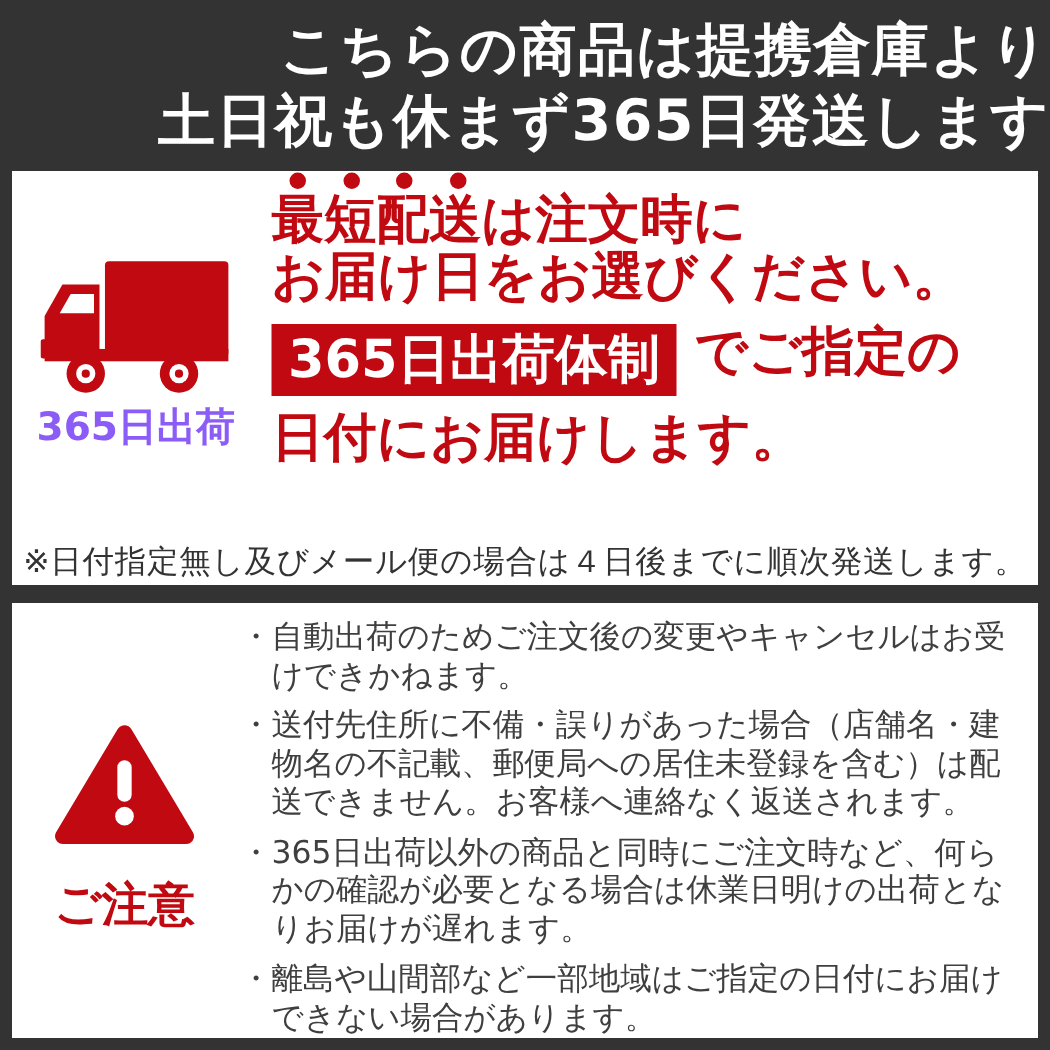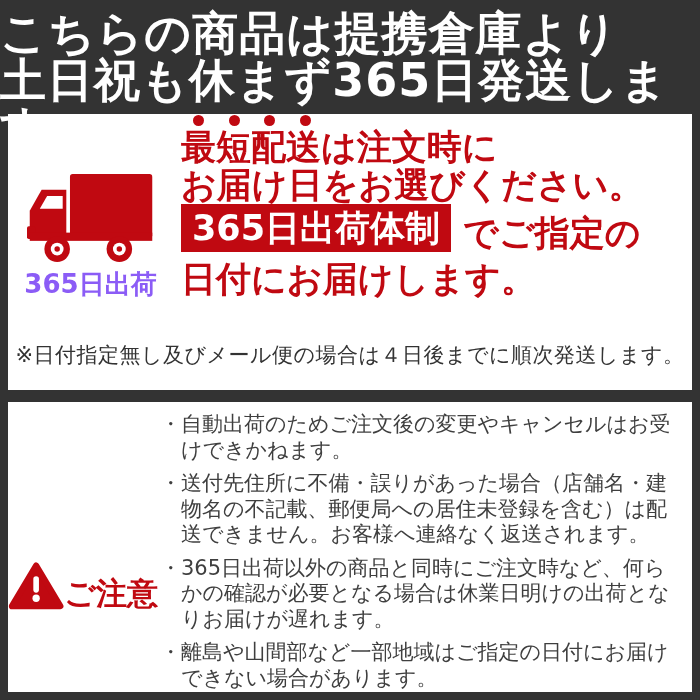--- a/index.html
+++ b/index.html
@@ -6,22 +6,22 @@
   body{
     width:700px;height:700px;overflow:hidden;
     background:#333333;
     font-family:"DejaVu Sans","Liberation Sans",sans-serif;
   }
   .frame{width:700px;height:700px;background:#333333;box-sizing:border-box;}
 
   
   .banner{
     height:114px;box-sizing:border-box;padding-top:10px;
-    color:#ffffff;text-align:left;font-weight:bold;
-    font-size:46px;line-height:47px;letter-spacing:1px;
+    color:#ffffff;text-align:right;font-weight:bold;
+    font-size:38px;line-height:47px;letter-spacing:1px;
   }
 
   
   .panel{background:#ffffff;margin:0 8px;box-sizing:border-box;}
   .panel1{height:276px;position:relative;display:flex;}
   .panel2{margin-top:12px;height:290px;display:flex;}
 
   
   .left-col{
     width:165px;flex:0 0 165px;display:flex;flex-direction:column;
@@ -34,35 +34,35 @@
   
   .right-col{flex:1;padding-top:0;padding-left:8px;box-sizing:border-box;}
   .dots-row{display:flex;height:12px;}
   .dot-cell{width:35.5px;display:flex;justify-content:center;align-items:center;}
   .dot{width:11px;height:11px;border-radius:50%;background:#c00911;}
   .red-line{
     font-size:35px;font-weight:bold;color:#c00911;line-height:38px;white-space:nowrap;
   }
   .rl1{margin-top:2px;}
   .rl2{}
-  .box-row{display:flex;align-items:flex-end;}
+  .box-row{margin-top:12px;display:flex;align-items:flex-start;}
   .hbox{
     background:#c00911;color:#ffffff;font-size:35px;font-weight:bold;
     line-height:38px;padding:5px 11px;display:inline-block;
   }
   .box-rest{margin-left:12px;}
   .rl4{margin-top:11px;font-family:Liberation Mono, monospace;}
   .note{
-    position:absolute;left:0;right:0;bottom:21px;text-align:center;
+    position:absolute;left:0;right:0;bottom:2px;text-align:center;
     font-size:21px;color:#333333;letter-spacing:0.5px;white-space:nowrap;
   }
 
   
   .caution-col{
-    width:150px;flex:0 0 150px;display:flex;flex-direction:row;
+    width:150px;flex:0 0 150px;display:flex;flex-direction:column;
     align-items:center;padding-top:80px;box-sizing:border-box;
   }
   .caution-label{margin-top:14px;font-size:31px;font-weight:bold;color:#c00911;white-space:nowrap;}
   .bullets{
     list-style:none;margin:0;padding:10px 12px 0 2px;flex:1;box-sizing:border-box;
   }
   .bullets li{
     display:flex;font-size:21px;line-height:25.5px;color:#3f3f3f;margin-bottom:8px;
   }
   .bm{width:21px;flex:0 0 21px;}

